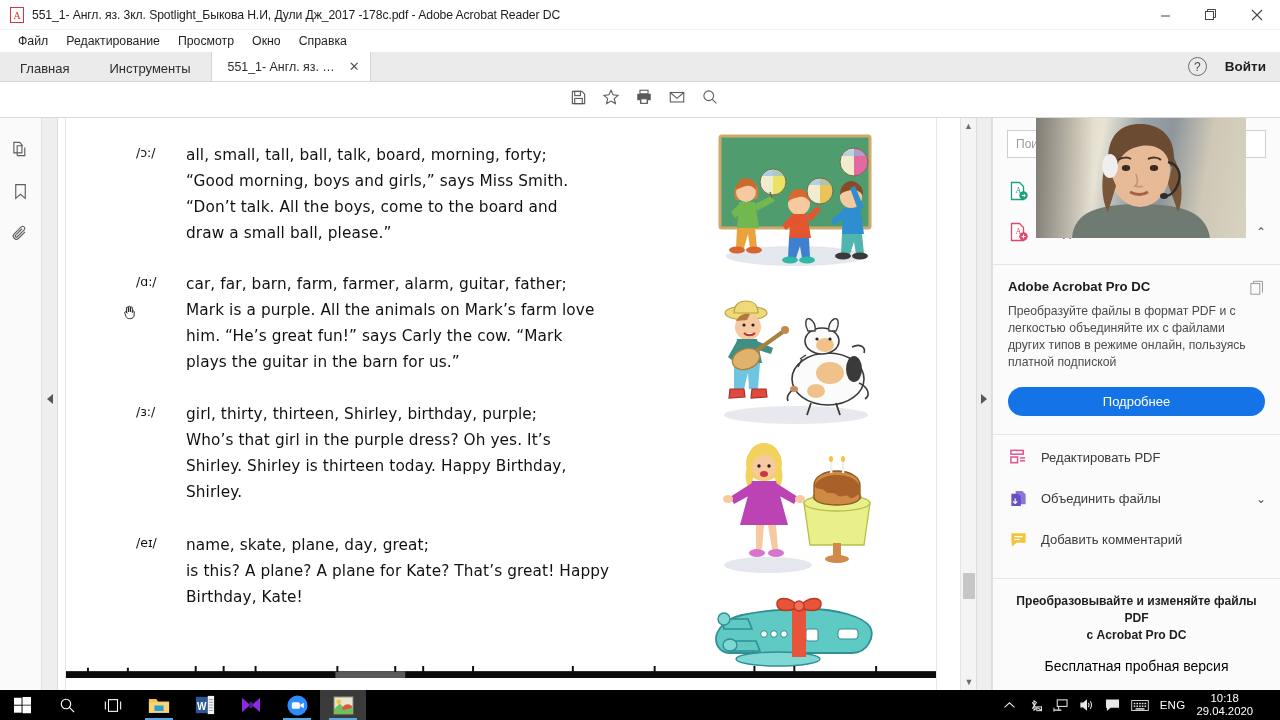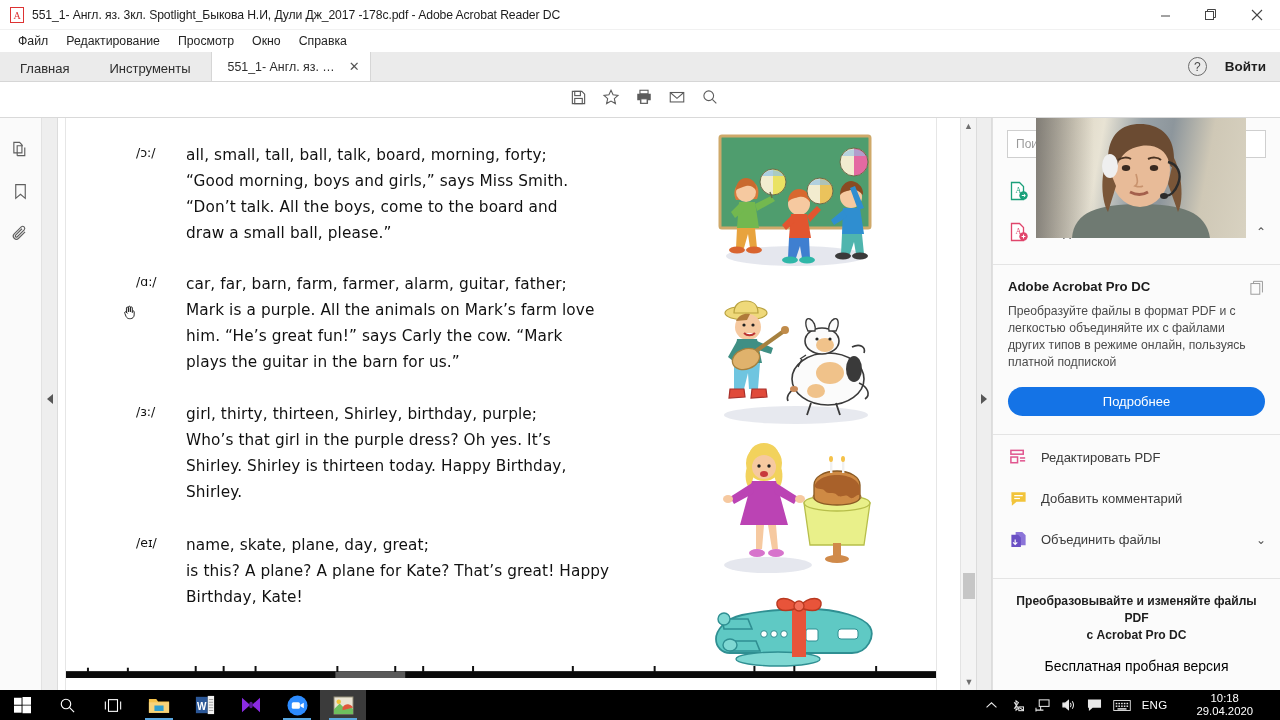--- a/index.html
+++ b/index.html
@@ -239,21 +239,21 @@
   .tb-start { width: 44px; height: 30px; display: flex; align-items: center; justify-content: center; }
   .tb-ico {
     width: 46px; height: 30px; display: flex; align-items: center; justify-content: center;
     position: relative;
   }
   .tb-ico.active { background: #3b3b3b; }
   .tb-ico .underline { position: absolute; bottom: 0; left: 9px; width: 28px; height: 2px; background: #5aa7e0; }
   .tray { margin-left: auto; display: flex; align-items: center; gap: 11px; padding-right: 6px; color: #fff; }
   .tray-ico { display: flex; align-items: center; justify-content: center; color: #e8e8e8; }
   .tray-lang { font-size: 11.5px; color: #fff; letter-spacing: .3px; }
-  .clock { text-align: center; line-height: 13px; font-size: 11.3px; color: #fff; padding-right: 4px; margin-left: 18px; }
+  .clock { text-align: center; line-height: 13px; font-size: 11.3px; color: #fff; padding-right: 4px; }
   .shownotif { width: 6px; height: 30px; }
 </style>
 </head>
 <body>
 
 <div id="app">
 
   <div class="titlebar">
     <div class="tb-appicon">
       <svg width="14" height="16" viewBox="0 0 14 16">
@@ -787,37 +787,37 @@
               <rect x="2" y="9.5" width="7" height="6"></rect>
             <line x1="11.5" y1="10.5" x2="17" y2="10.5"></line>
               <line x1="11.5" y1="13.5" x2="17" y2="13.5"></line>
           </svg>
         </span>
         <span>Редактировать PDF</span>
       </div>
       <div class="rp-item">
         <span class="rp-ico">
           <svg width="19" height="19" viewBox="0 0 20 20">
+            <path d="M7 2h7l3.5 3.5V16H7z" fill="#8b74d8"></path>
+            <path d="M2.5 5h7l3 3v10h-10z" fill="#6a4fc4"></path>
+            <path d="M6.5 10v5M4.3 13l2.2 2.2L8.7 13" stroke="#fff" stroke-width="1.2" fill="none"></path>
+          </svg>
+        </span>
+        <span>Объединить файлы</span>
+        <span style="margin-left:auto;color:#555;font-size:12px">⌄</span>
+      </div>
+      <div class="rp-item">
+        <span class="rp-ico">
+          <svg width="19" height="19" viewBox="0 0 20 20">
             <path d="M2.5 3.5h15v10H8l-5 4v-4H2.5z" fill="#f2c43a"></path>
             <line x1="5.5" y1="7" x2="14.5" y2="7" stroke="#fff" stroke-width="1.3"></line>
             <line x1="5.5" y1="10" x2="11.5" y2="10" stroke="#fff" stroke-width="1.3"></line>
           </svg>
         </span>
         <span>Добавить комментарий</span>
-      </div>
-      <div class="rp-item">
-        <span class="rp-ico">
-          <svg width="19" height="19" viewBox="0 0 20 20">
-            <path d="M7 2h7l3.5 3.5V16H7z" fill="#8b74d8"></path>
-            <path d="M2.5 5h7l3 3v10h-10z" fill="#6a4fc4"></path>
-            <path d="M6.5 10v5M4.3 13l2.2 2.2L8.7 13" stroke="#fff" stroke-width="1.2" fill="none"></path>
-          </svg>
-        </span>
-        <span>Объединить файлы</span>
-        <span style="margin-left:auto;color:#555;font-size:12px">⌄</span>
       </div>
     </div>
 
     <div class="rp-foot">
       <div class="rp-foot-title">Преобразовывайте и изменяйте файлы PDF</div>
       <div class="rp-foot-title">с Acrobat Pro DC</div>
       <div class="rp-foot-link">Бесплатная пробная версия</div>
     </div>
   </div>
 

